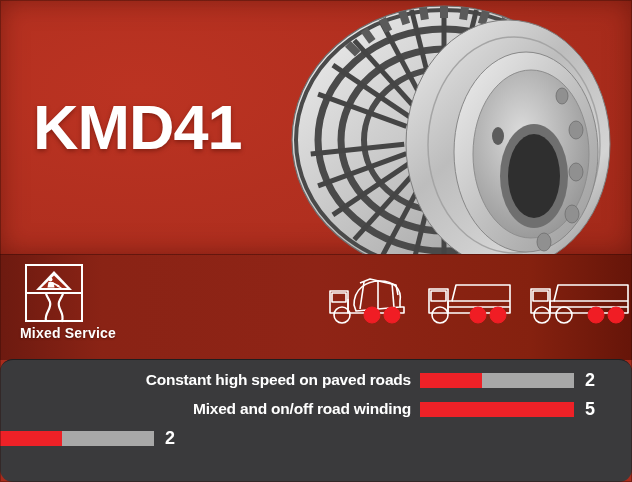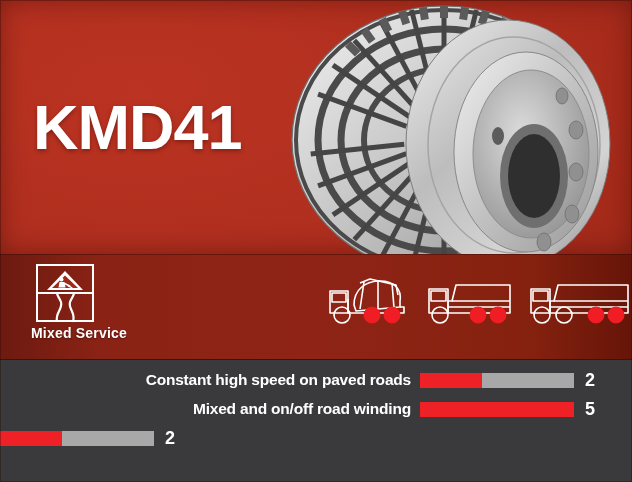--- a/index.html
+++ b/index.html
@@ -67,21 +67,21 @@
     width: 632px;
     height: 105px;
     background:
       linear-gradient(90deg, #6d1a10 0%, #8a2315 16%, #8f2416 50%, #85210f 84%, #661509 100%);
     border-top: 1px solid rgba(60,10,5,.5);
   }
 
   
   .badge {
     position: absolute;
-    left: 31px;
+    left: 20px;
     top: 8px;
     width: 120px;
   }
   .badge-icon {
     width: 60px;
     height: 60px;
     margin-left: 4px;
   }
   .badge-label {
     margin-top: 2px;
@@ -106,20 +106,21 @@
   
   .ratings {
     position: absolute;
     left: 0; top: 359px;
     width: 632px;
     height: 123px;
     background: #3a3a3c;
     border-top: 1px solid #1e1e20;
     padding-top: 6px;
     box-sizing: border-box;
+    border-radius: 13px;
   }
   .rating-row {
     display: flex;
     align-items: center;
     height: 28px;
     margin-bottom: 1px;
   }
   .rating-label {
     flex: 0 0 420px;
     text-align: right;

